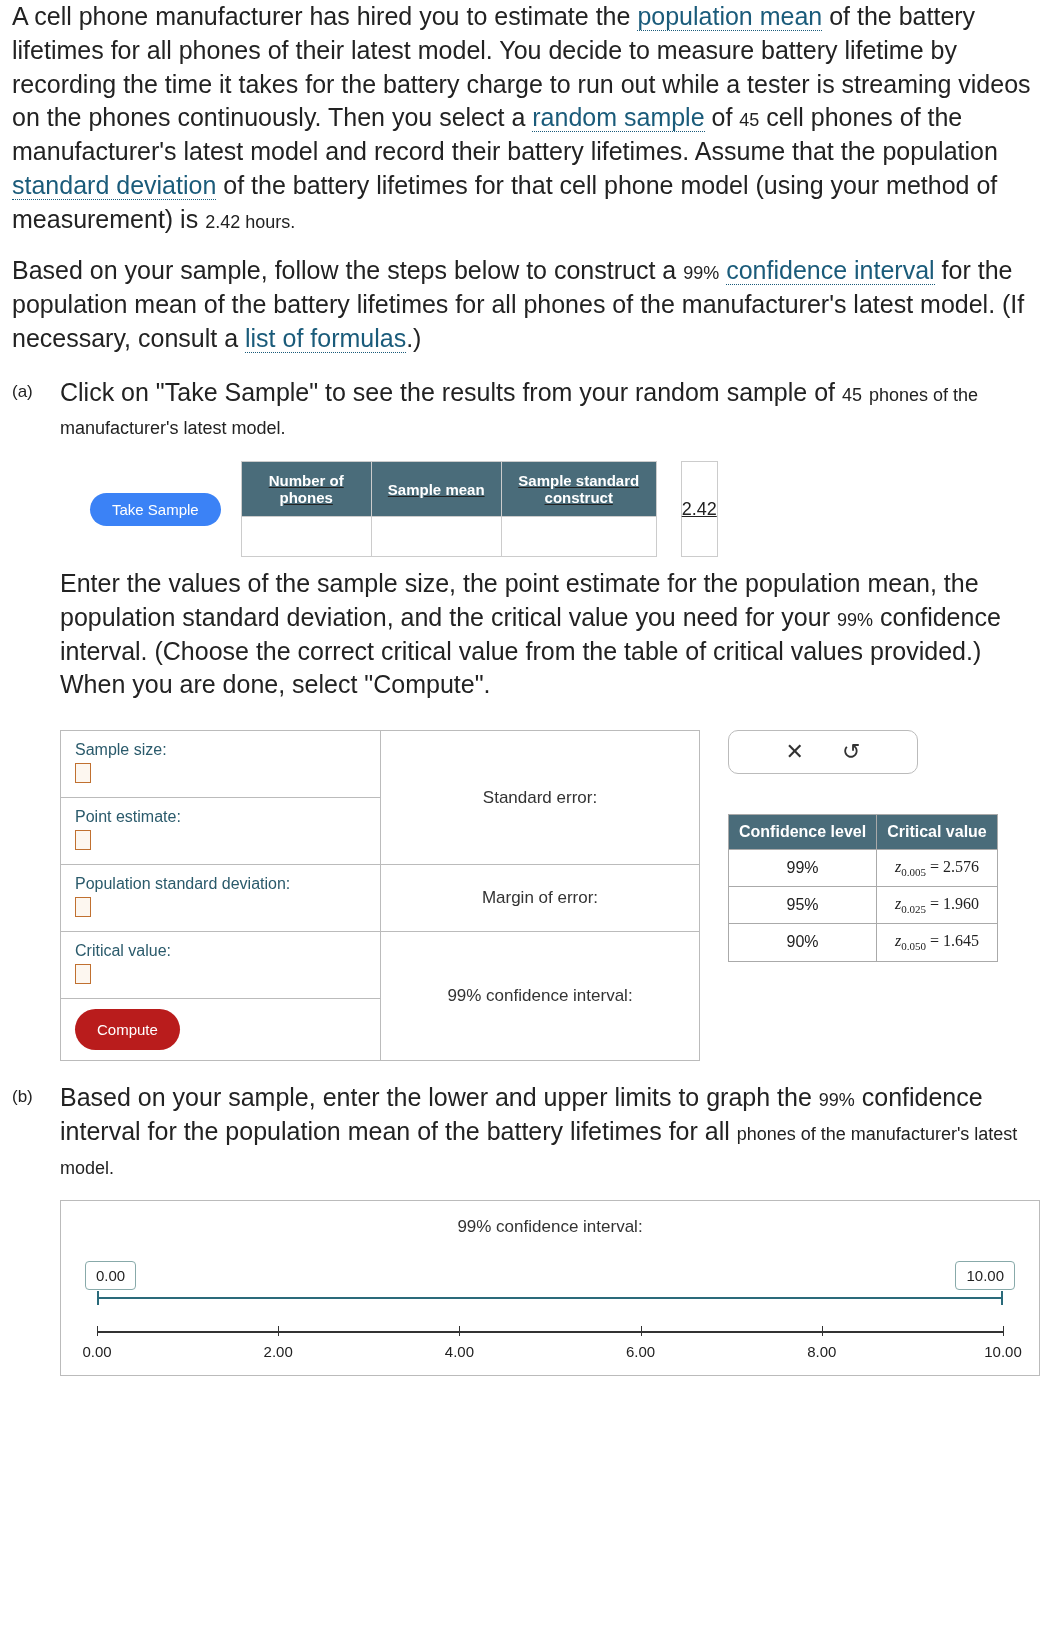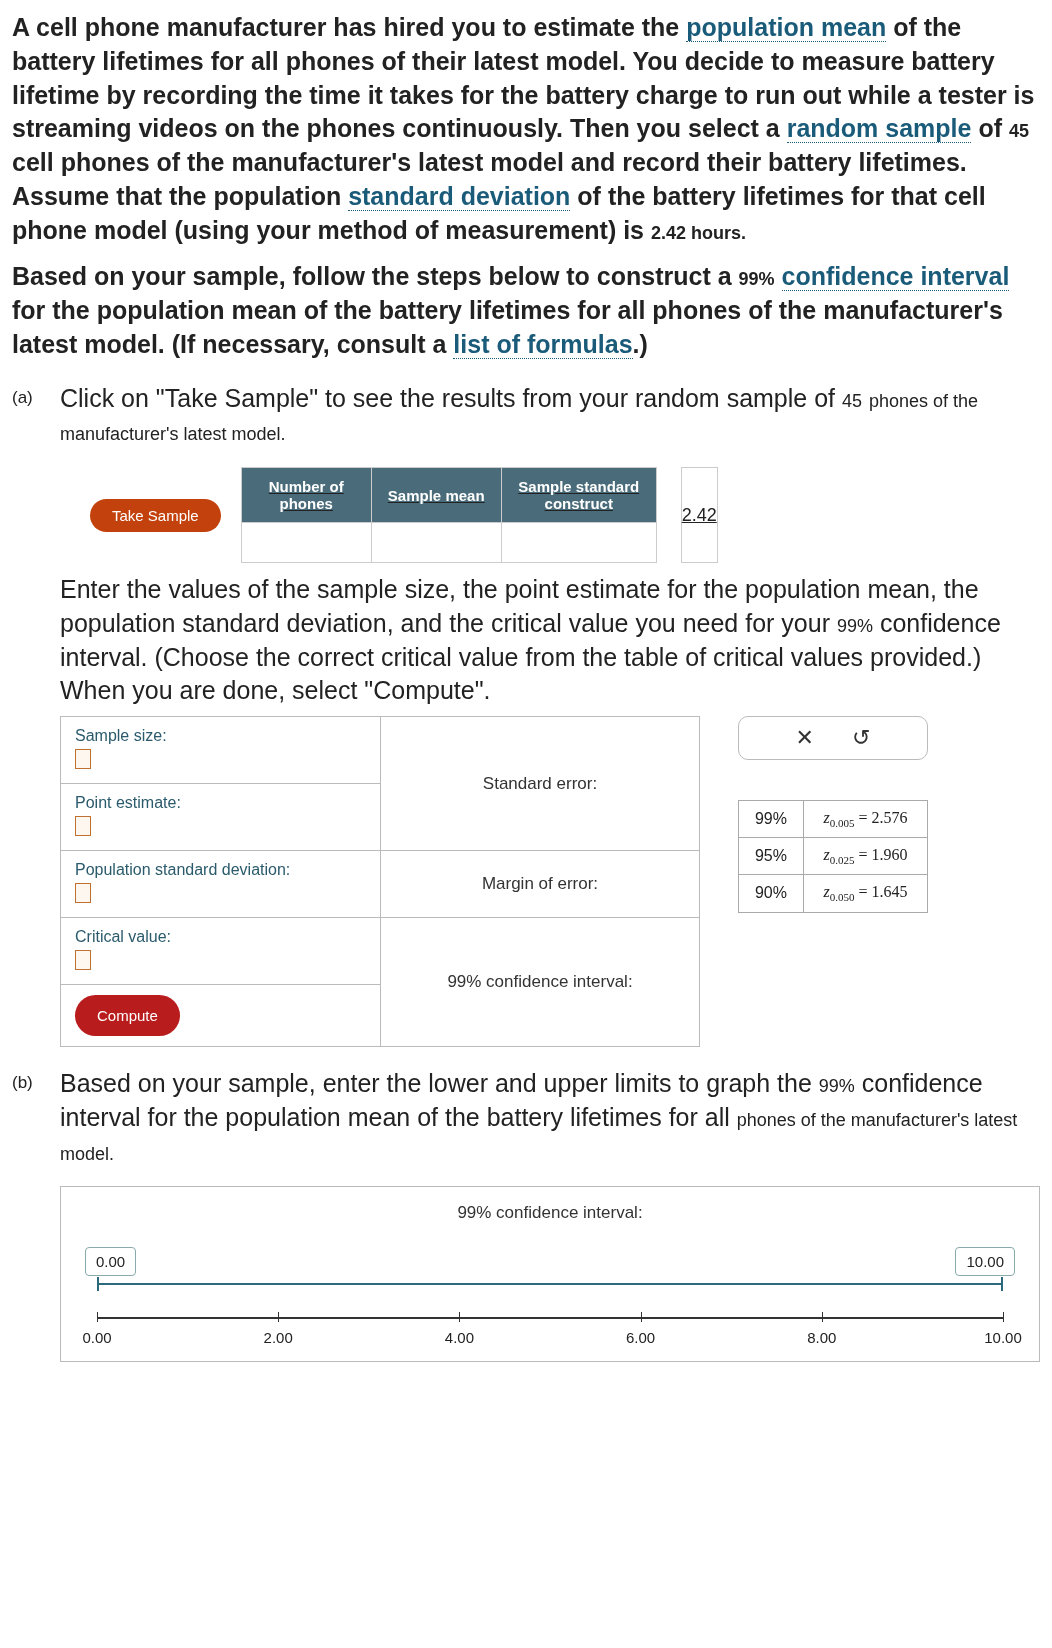--- a/index.html
+++ b/index.html
@@ -6,22 +6,21 @@
 body {
   font-family: Verdana, Geneva, sans-serif;
   color: #222;
   background: #fff;
   padding: 0 12px 30px 12px;
   width: 1052px;
 }
 .intro {
   font-size: 25px;
   line-height: 1.35;
-  padding-top: 11px;
-  font-weight: bold;
+  padding-top: 0;
 }
 .intro .dlink {
   color: #1a5b7a;
   border-bottom: 1px dotted #1a5b7a;
   cursor: pointer;
 }
 .intro .small { font-size: 18px; }
 .part {
   display: flex;
   gap: 14px;
@@ -40,21 +39,21 @@
 .part-text .small { font-size: 18px; }
 
 
 .sample-area {
   display: flex;
   align-items: center;
   gap: 20px;
   margin: 18px 0 10px 30px;
 }
 .pill-btn {
-  background: #c2410c;
+  background: #3b82f6;
   color: #fff;
   border: none;
   border-radius: 22px;
   padding: 8px 22px;
   font-size: 15px;
   cursor: pointer;
 }
 .sample-tables { display: flex; gap: 24px; }
 table.tbl {
   border-collapse: collapse;
@@ -76,22 +75,22 @@
   font-size: 18px;
 }
 .tbl .c1 { width: 130px; }
 .tbl .c2 { width: 130px; }
 .tbl .c3 { width: 155px; }
 .tbl .c4 { width: 130px; }
 
 
 .compute-area {
   display: flex;
-  gap: 38px;
-  margin-top: 8px;
+  gap: 28px;
+  margin-top: 28px;
   align-items: flex-start;
 }
 .compute-table {
   border: 1px solid #bbb;
   border-collapse: collapse;
   width: 640px;
 }
 .compute-table td {
   border: 1px solid #bbb;
   padding: 10px 14px;
@@ -196,21 +195,21 @@
   transform: translateX(-50%);
 }
 </style>
 </head>
 <body>
 
 <div class="intro">
   <span>A cell phone manufacturer has hired you to estimate the </span><span class="dlink">population mean</span><span> of the battery lifetimes for all phones of their latest model. You decide to measure battery lifetime by recording the time it takes for the battery charge to run out while a tester is streaming videos on the phones continuously. Then you select a </span><span class="dlink">random sample</span><span> of </span><span class="small">45</span><span> cell phones of the manufacturer's latest model and record their battery lifetimes. Assume that the population </span><span class="dlink">standard deviation</span><span> of the battery lifetimes for that cell phone model (using your method of measurement) is </span><span class="small">2.42</span><span class="small"> hours.</span>
 </div>
 
-<div class="intro" style="margin-top:2px">
+<div class="intro" style="margin-top:18px">
   <span>Based on your sample, follow the steps below to construct a </span><span class="small">99%</span><span> </span><span class="dlink">confidence interval</span><span> for the population mean of the battery lifetimes for all phones of the manufacturer's latest model. (If necessary, consult a </span><span class="dlink">list of formulas</span><span>.)</span>
 </div>
 
 <div class="part">
   <div class="part-label">(a)</div>
   <div class="part-body">
     <div class="part-text">
       <span>Click on "Take Sample" to see the results from your random sample of </span><span class="small">45</span> <span class="small"> phones of the manufacturer's latest model.</span>
     </div>
 
@@ -283,20 +282,24 @@
       </tbody>
         </table>
 
       <div class="side-col">
         <div class="ctrl-box">
           <span>✕</span>
           <span>↺</span>
         </div>
         <table class="crit-table">
           <tbody>
+              <tr>
+            <th>Confidence level</th>
+            <th>Critical value</th>
+          </tr>
           <tr>
             <td>99%</td>
             <td class="zexpr"><i>z</i><sub>0.005</sub> = <span>2.576</span></td>
           </tr>
           <tr>
             <td>95%</td>
             <td class="zexpr"><i>z</i><sub>0.025</sub> = <span>1.960</span></td>
           </tr>
           <tr>
             <td>90%</td>

